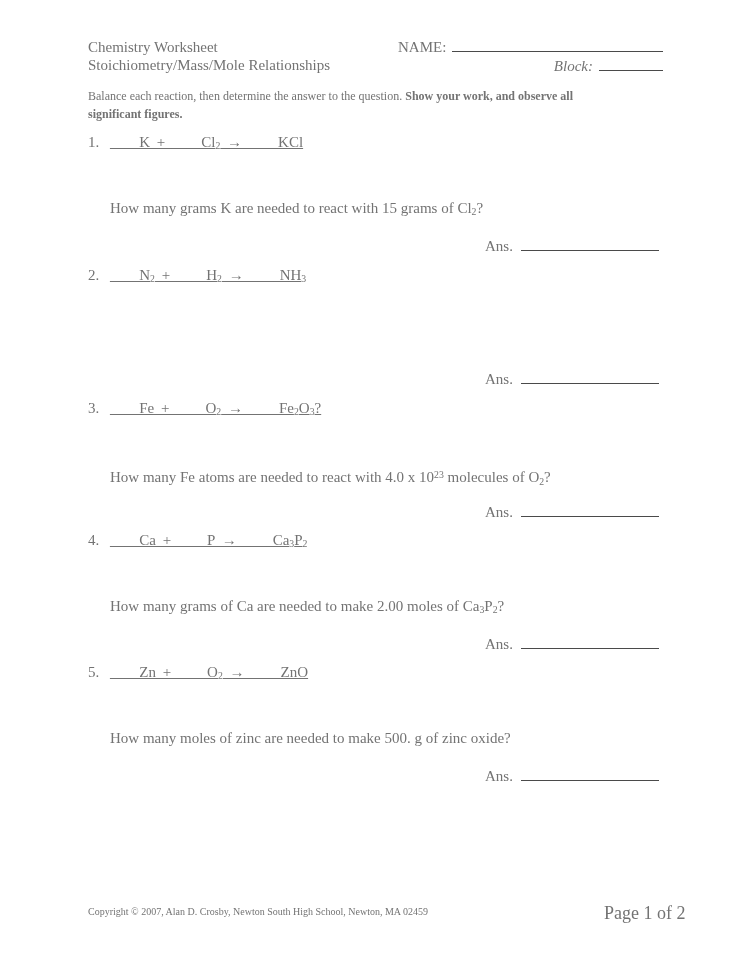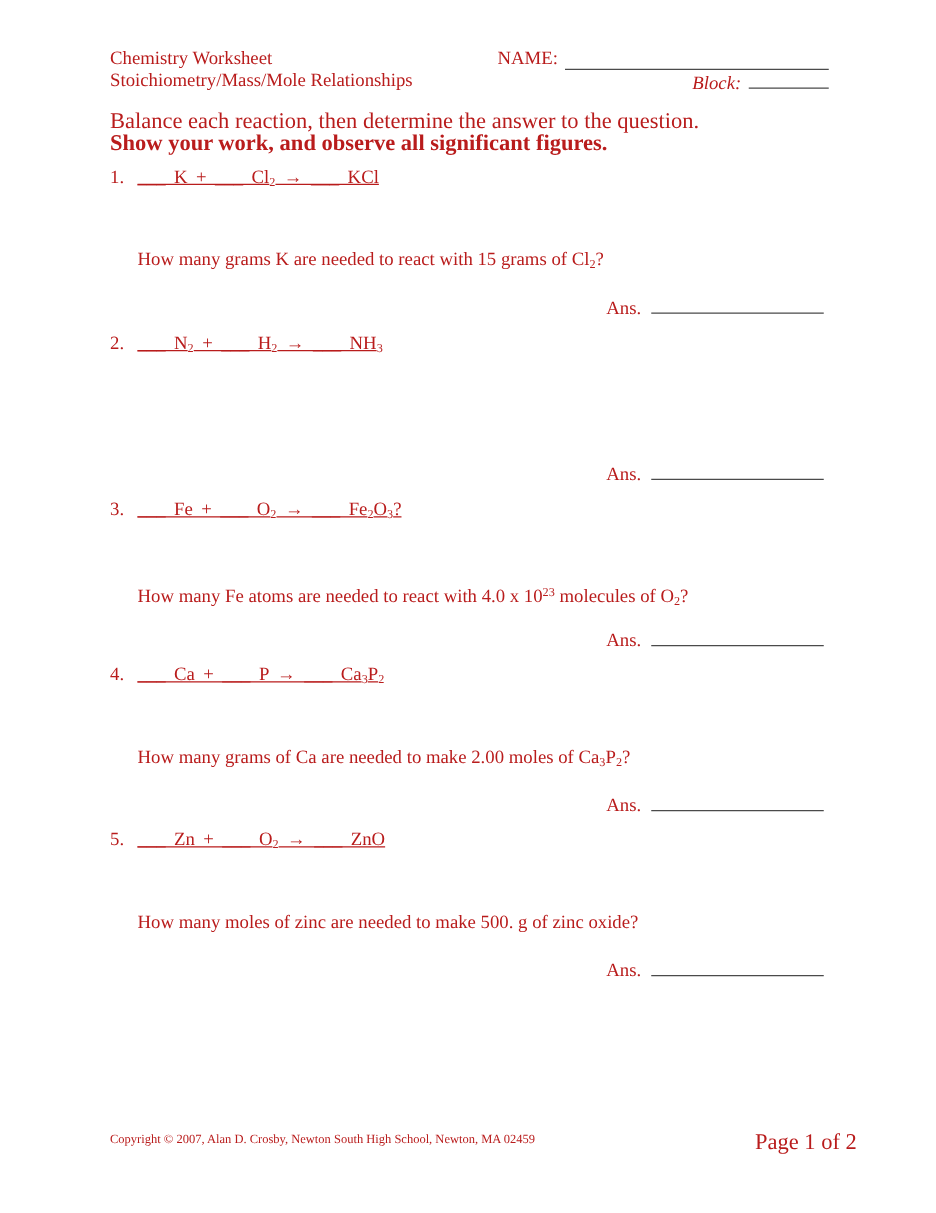--- a/index.html
+++ b/index.html
@@ -6,21 +6,21 @@
     margin: 0;
     padding: 0;
     background: #ffffff;
   }
   .page {
     position: relative;
     width: 749px;
     height: 970px;
     background: #ffffff;
     font-family: "Liberation Serif", serif;
-    color: #b91c1c;
+    color: #737373;
     overflow: hidden;
   }
   
   .header-left {
     position: absolute;
     left: 88px;
     top: 38px;
     font-size: 15px;
     line-height: 18px;
     white-space: nowrap;
@@ -28,21 +28,21 @@
   .header-right {
     position: absolute;
     left: 398px;
     top: 38px;
     width: 265px;
     font-size: 15px;
     line-height: 18px;
   }
   .name-row {
     display: flex;
-    align-items: flex-end;
+    align-items: flex-start;
   }
   .name-row .label { white-space: nowrap; margin-right: 6px; }
   .blank-line {
     display: inline-block;
     border-bottom: 1px solid #4a4a4a;
     height: 13px;
   }
   .name-row .blank-line { flex: 1; }
   .block-row {
     display: flex;
@@ -52,21 +52,21 @@
   }
   .block-row .label { white-space: nowrap; margin-right: 6px; font-style: italic; }
   .block-row .blank-line { width: 64px; }
   
   .instructions {
     position: absolute;
     left: 88px;
     top: 88px;
     width: 515px;
     margin: 0;
-    font-size: 18px;
+    font-size: 12px;
     line-height: 17.5px;
   }
   .instructions strong { font-weight: bold; }
   
   .question {
     position: absolute;
     left: 88px;
     width: 575px;
     height: 130px;
     font-size: 15px;

